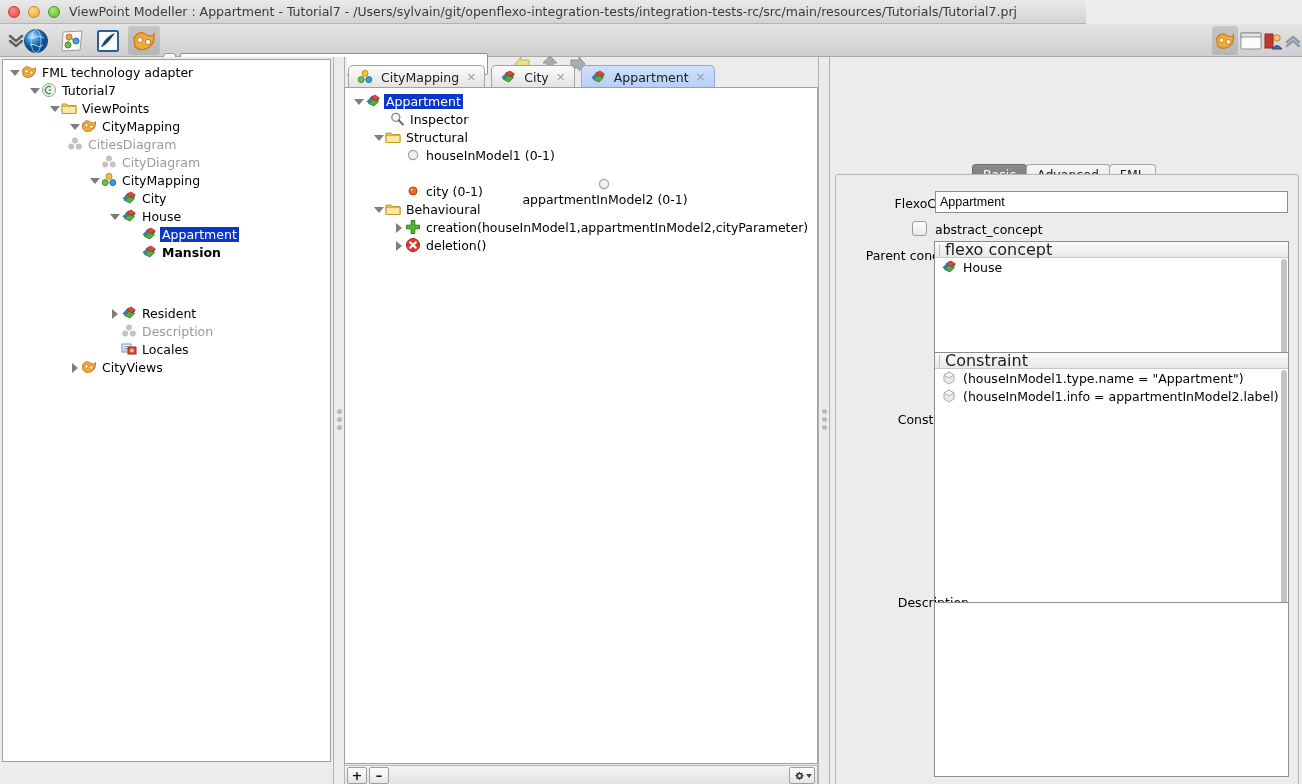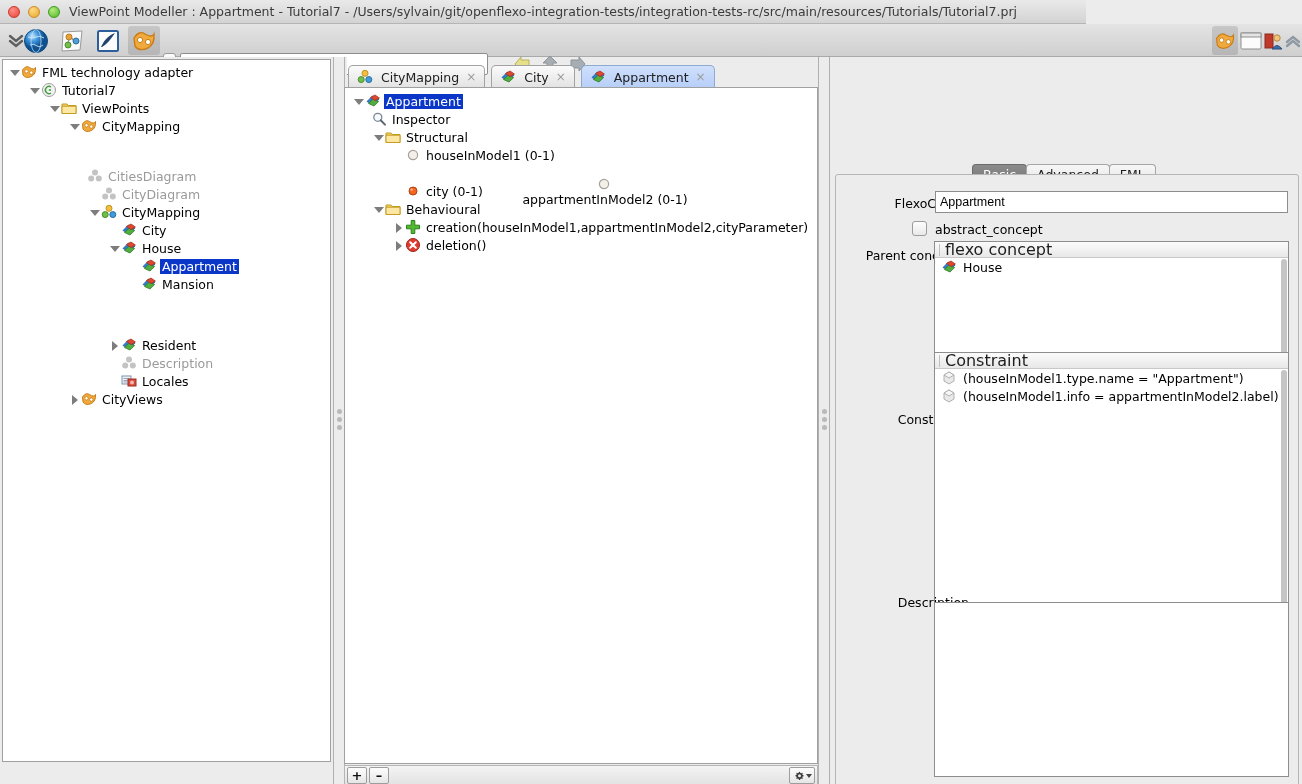--- a/index.html
+++ b/index.html
@@ -297,21 +297,21 @@
           </div>
           <div class="row" style="padding-left: 66px;">
             <span class="twisty down"></span>
             <span class="ico"><svg width="16" height="16" viewBox="0 0 16 16">
                 <path d="M1.5 6 Q5 1 8.5 3.5 Q13 6.5 14.5 3.5 Q15 10 10.5 12.5 Q4.5 15 2 11 Z" fill="#f0a93c" stroke="#c97d18"></path>
                 <circle cx="5.5" cy="7.3" r="1.7" fill="#fff" stroke="#c97d18" stroke-width="0.8"></circle>
                 <circle cx="10.3" cy="8.6" r="1.7" fill="#fff" stroke="#c97d18" stroke-width="0.8"></circle>
               </svg></span>
             <span class="lbl">CityMapping</span>
           </div>
-          <div class="row" style="padding-left: 72px; margin-top: 32px;">
+          <div class="row" style="padding-left: 52px;">
             <span class="twisty"></span>
             <span class="ico"><svg width="16" height="16" viewBox="0 0 16 16">
                 <circle cx="8" cy="4.5" r="3" fill="#c3c3c3"></circle>
                 <circle cx="4.2" cy="10.5" r="3" fill="#c3c3c3"></circle>
                 <circle cx="11.8" cy="10.5" r="3" fill="#c3c3c3"></circle>
               </svg></span>
             <span class="lbl dim">CitiesDiagram</span>
           </div>
           <div class="row" style="padding-left: 86px;">
             <span class="twisty"></span>
@@ -351,21 +351,21 @@
           </div>
           <div class="row" style="padding-left: 126px;">
             <span class="twisty"></span>
             <span class="ico"><svg width="16" height="16" viewBox="0 0 16 16">
                 <path d="M2 8.5 L7.5 3 L14 6 L8.5 12 Z" fill="#2f7fd0" stroke="#1d5b9c" stroke-width="0.8"></path>
                 <path d="M3.5 10.5 L8 6.2 L13.6 8.6 L9 13 Z" fill="#4fae3f" stroke="#337a28" stroke-width="0.8"></path>
                 <path d="M5.5 4.5 L10 2 L14.4 5 L10 7.5 Z" fill="#e0472f" stroke="#a8311e" stroke-width="0.8"></path>
               </svg></span>
             <span class="lbl sel">Appartment</span>
           </div>
-          <div class="row" style="padding-left: 126px;">
+          <div class="row" style="padding-left: 126px; font-weight: bold;">
             <span class="twisty"></span>
             <span class="ico"><svg width="16" height="16" viewBox="0 0 16 16">
                 <path d="M2 8.5 L7.5 3 L14 6 L8.5 12 Z" fill="#2f7fd0" stroke="#1d5b9c" stroke-width="0.8"></path>
                 <path d="M3.5 10.5 L8 6.2 L13.6 8.6 L9 13 Z" fill="#4fae3f" stroke="#337a28" stroke-width="0.8"></path>
                 <path d="M5.5 4.5 L10 2 L14.4 5 L10 7.5 Z" fill="#e0472f" stroke="#a8311e" stroke-width="0.8"></path>
               </svg></span>
             <span class="lbl">Mansion</span>
           </div>
           <div class="row" style="padding-left: 106px; margin-top: 43px;">
             <span class="twisty right"></span>
@@ -453,21 +453,21 @@
       <div id="center-rows" style="padding-top:4px;">
           <div class="row" style="padding-left: 8px;">
             <span class="twisty down"></span>
             <span class="ico"><svg width="16" height="16" viewBox="0 0 16 16">
                 <path d="M2 8.5 L7.5 3 L14 6 L8.5 12 Z" fill="#2f7fd0" stroke="#1d5b9c" stroke-width="0.8"></path>
                 <path d="M3.5 10.5 L8 6.2 L13.6 8.6 L9 13 Z" fill="#4fae3f" stroke="#337a28" stroke-width="0.8"></path>
                 <path d="M5.5 4.5 L10 2 L14.4 5 L10 7.5 Z" fill="#e0472f" stroke="#a8311e" stroke-width="0.8"></path>
               </svg></span>
             <span class="lbl sel">Appartment</span>
           </div>
-          <div class="row" style="padding-left: 14px;">
+          <div class="row" style="padding-left: 32px;">
             <span class="twisty"></span>
             <span class="ico"><svg width="16" height="16" viewBox="0 0 16 16">
                 <circle cx="6.8" cy="6.3" r="4" fill="#f5fbff" stroke="#7a8794" stroke-width="1.3"></circle>
                 <path d="M9.7 9.3 L14 13.6" stroke="#5c6671" stroke-width="2" stroke-linecap="round"></path>
               </svg></span>
             <span class="lbl">Inspector</span>
           </div>
           <div class="row" style="padding-left: 28px;">
             <span class="twisty down"></span>
             <span class="ico"><svg width="16" height="16" viewBox="0 0 16 16">

